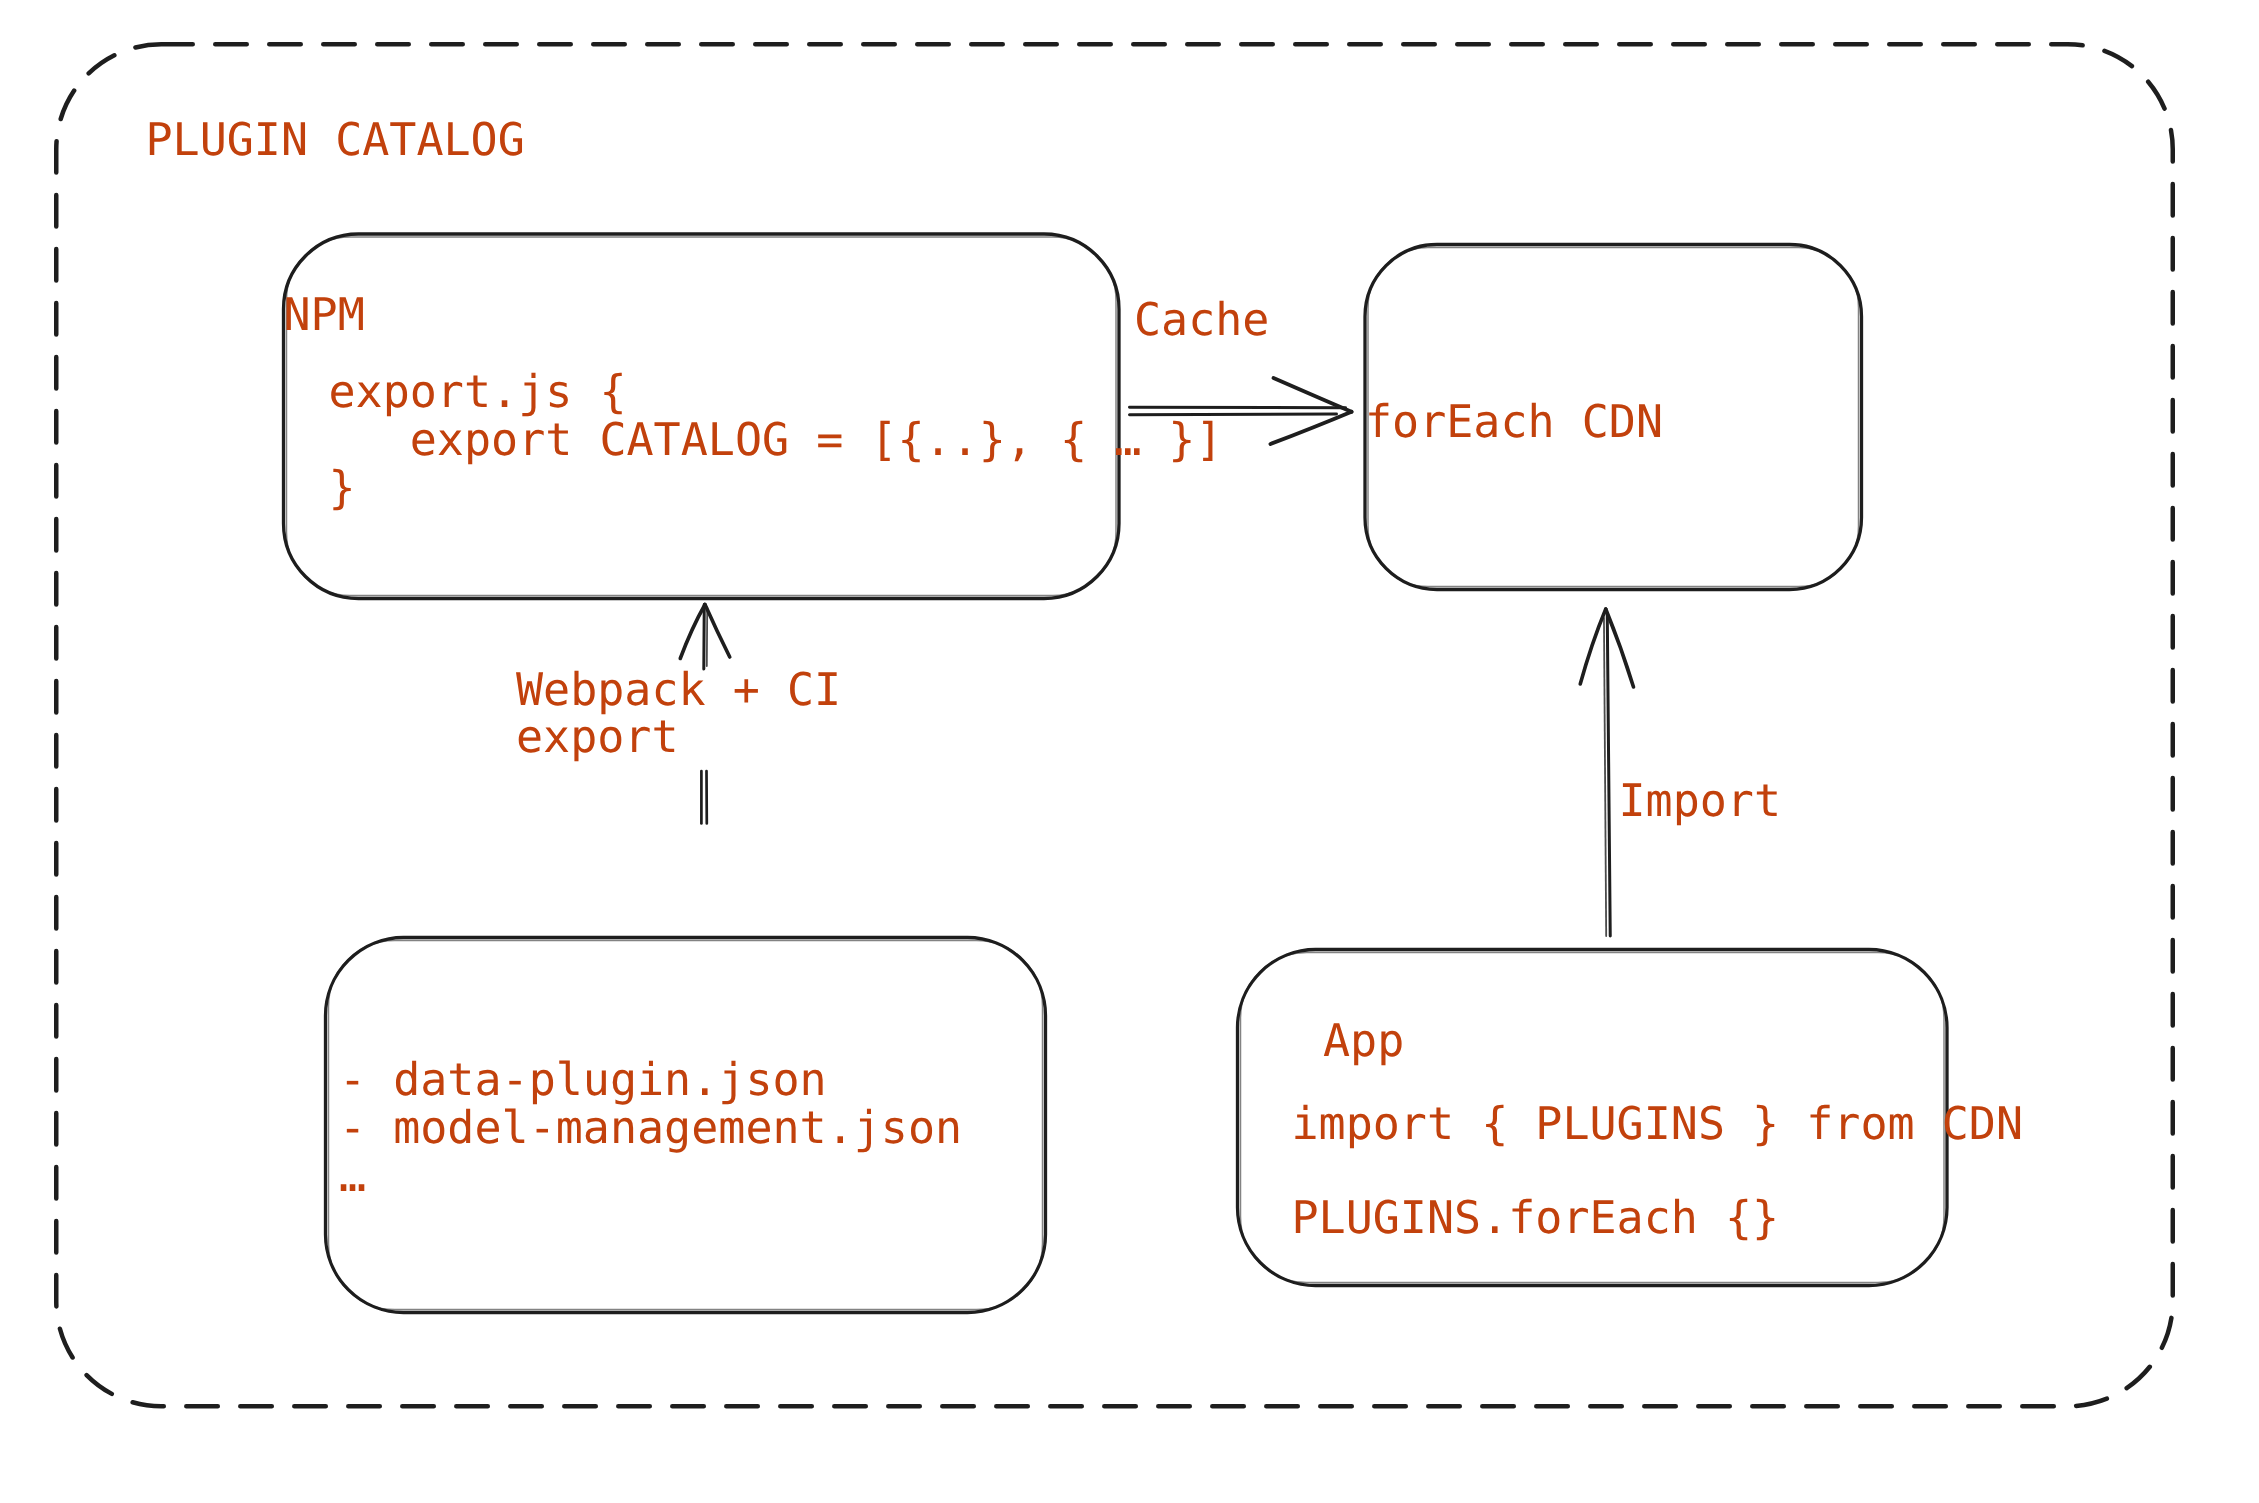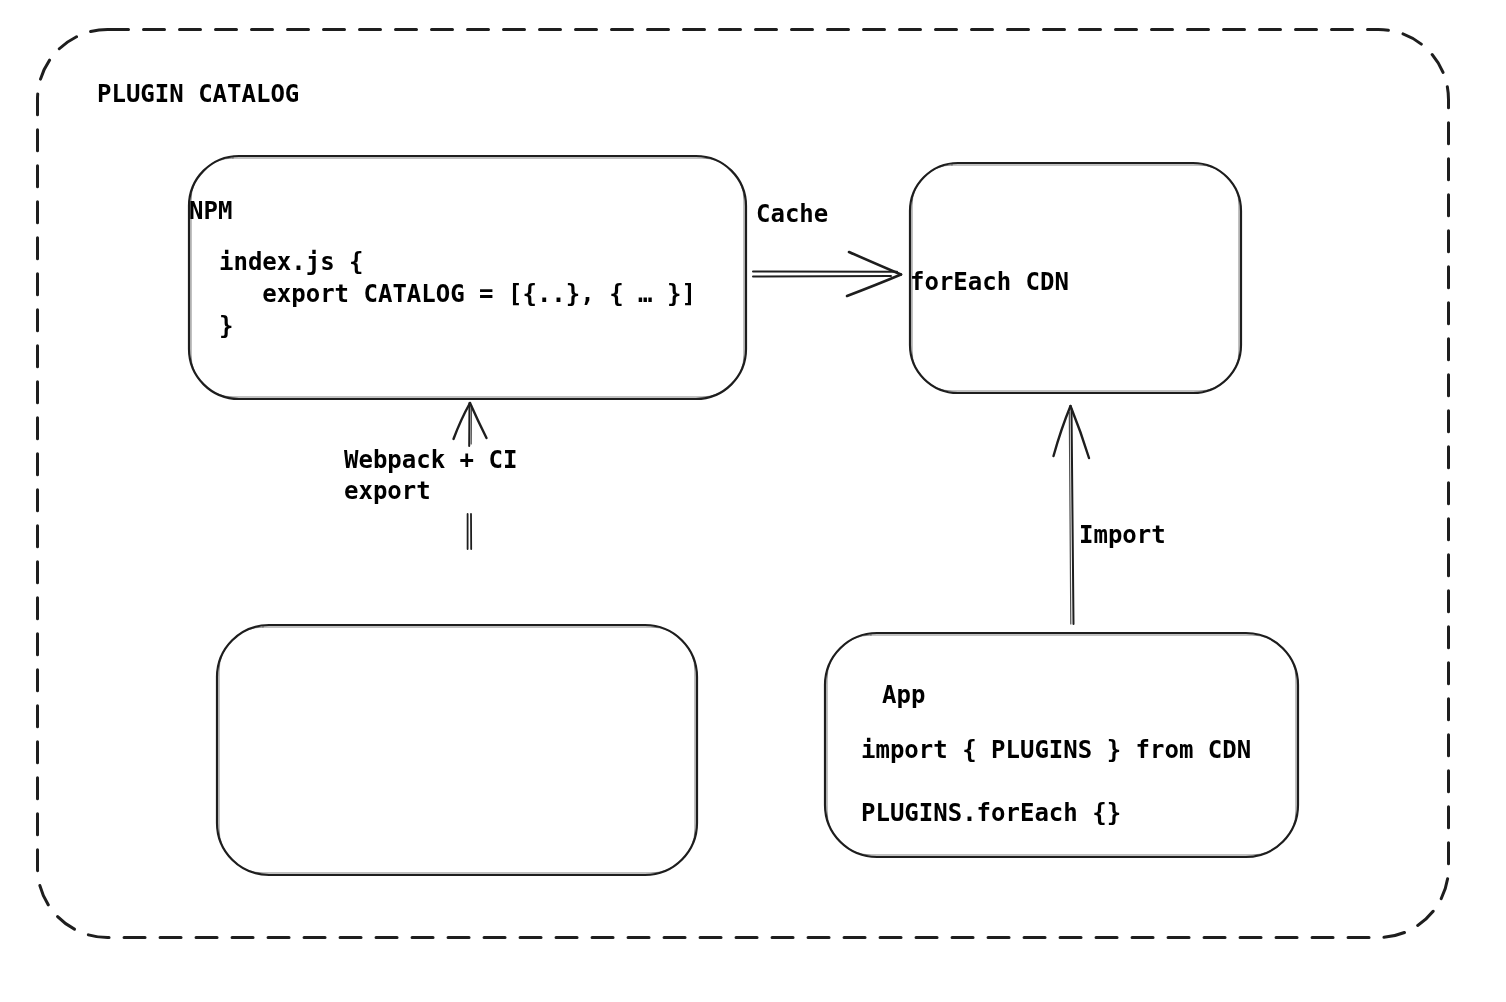--- a/index.html
+++ b/index.html
@@ -7,25 +7,25 @@
     position:relative;
     width:1506px; height:1002px;
     background:#ffffff;
     font-family:"DejaVu Sans Mono","Liberation Mono",monospace;
     color:#1e1e1e;
     overflow:hidden;
   }
   svg.layer { position:absolute; left:0; top:0; }
   .txt {
     position:absolute;
-    font-size:24px;
-    font-weight:700;
+    font-size:30px;
+    font-weight:400;
     line-height:32px;
     white-space:pre;
-    color:#000000;
+    color:#c2410c;
   }
   .center { text-align:left; }
   #title        { left:97px;  top:78px; }
   #npm-title    { left:189px; top:195px; width:557px; }
   #npm-code     { left:219px; top:246px; }
   #cdn-label    { left:910px; top:266px; width:331px; }
   #cache-label  { left:756px; top:198px; width:150px; }
   #merge-label  { left:344px; top:445px; width:250px; line-height:31px; }
   #repo-label   { left:235px; top:571px; width:400px; }
   #repo-files   { left:226px; top:705px; }
@@ -77,29 +77,32 @@
         <path d="M1070.8 624 L1069.3 412" stroke-width="1.2" opacity="0.8"></path>
         <path d="M1053.5 456 Q1061 429 1070.5 406" stroke-width="2.4"></path>
         <path d="M1070.5 406 Q1081 432 1089 458" stroke-width="2.4"></path>
       </g>
     </g>
   </svg>
 
   <div class="txt" id="title">PLUGIN CATALOG</div>
 
   <div class="txt center" id="npm-title">NPM</div>
-  <div class="txt" id="npm-code"><span>index.js {</span>
+  <div class="txt" id="npm-code"><span>export.js {</span>
 <span>   export CATALOG = [{..}, { … }]</span>
 <span>}</span></div>
 
   <div class="txt center" id="cdn-label">forEach CDN</div>
 
   <div class="txt center" id="cache-label">Cache</div>
   <div class="txt center" id="merge-label"><span>Webpack + CI</span>
 <span>export</span></div>
   <div class="txt center" id="import-label">Import</div>
 
+  <div class="txt" id="repo-files"><span>- data-plugin.json</span>
+<span>- model-management.json</span>
+<span>…</span></div>
 
   <div class="txt" id="app-title">App</div>
   <div class="txt" id="app-code-1">import { PLUGINS } from CDN</div>
   <div class="txt" id="app-code-2">PLUGINS.forEach {}</div>
 
 </div>
 
 </body></html>

